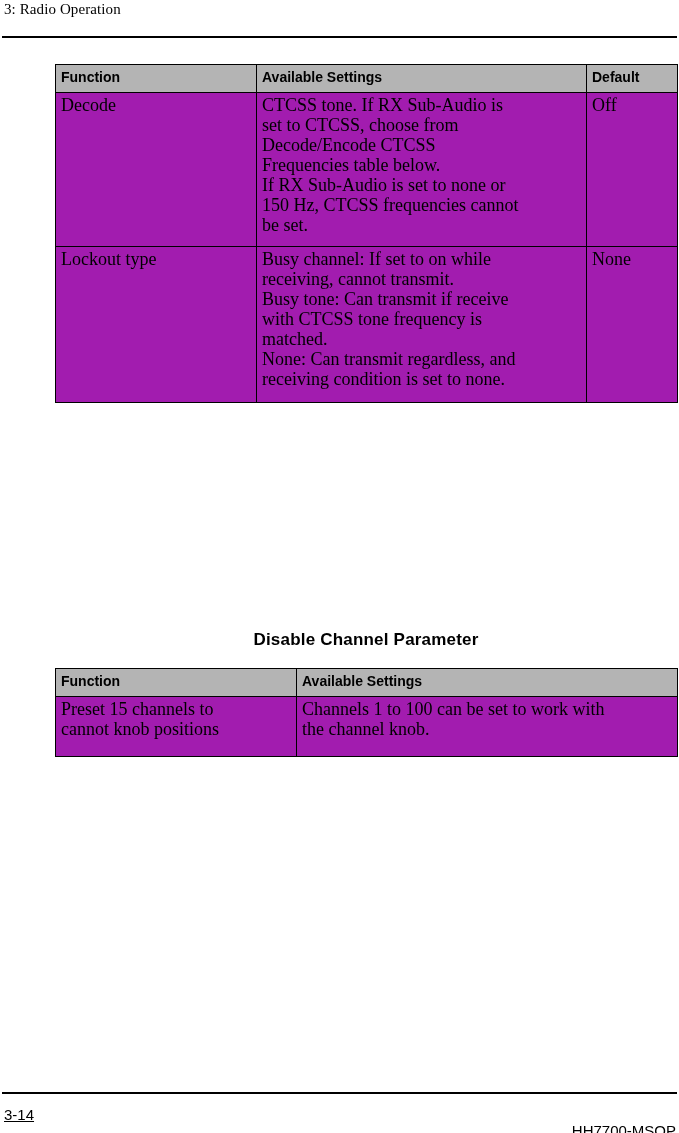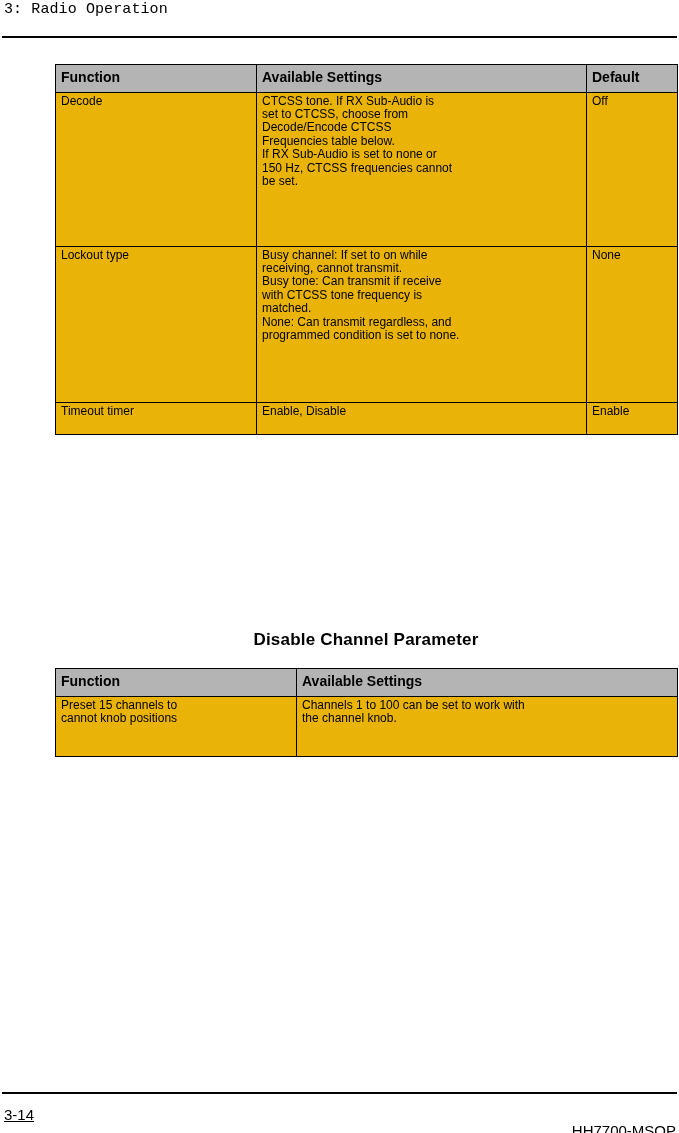--- a/index.html
+++ b/index.html
@@ -21,62 +21,62 @@
     position: absolute;
     left: 0;
     top: 0;
     width: 679px;
     height: 38px;
   }
   .header-title {
     position: absolute;
     left: 4px;
     top: 1px;
-    font-family: Liberation Mono, monospace;
+    font-family: Liberation Serif, serif;
     font-size: 15px;
     font-weight: 400;
     letter-spacing: 0.1px;
     white-space: nowrap;
     color: #000;
   }
   .header-rule {
     position: absolute;
     left: 2px;
     top: 36px;
     width: 675px;
     height: 0;
     border-top: 2px solid #000;
   }
 
   
   .doc-table {
     position: absolute;
     border-collapse: collapse;
     table-layout: fixed;
-    background: #eab308;
+    background: #a21caf;
   }
   .doc-table td, .doc-table th {
     border: 1px solid #000000;
     padding: 2px 5px 3px 5px;
     vertical-align: top;
     text-align: left;
     font-weight: normal;
   }
   .doc-table thead th {
     background: #b4b4b4;
     font-family: "Liberation Sans", "DejaVu Sans", sans-serif;
     font-size: 14px;
     font-weight: bold;
     padding-top: 4px;
     padding-bottom: 5px;
     line-height: 1.25;
   }
   .doc-table tbody td {
-    font-family: Liberation Sans, sans-serif;
-    font-size: 12px;
+    font-family: Liberation Serif, serif;
+    font-size: 18px;
     line-height: 1.12;
   }
   .cell-line {
     display: block;
     white-space: nowrap;
   }
 
   
   #table-settings {
     left: 55px;
@@ -185,30 +185,23 @@
     </tr>
     <tr class="row-lockout">
       <td>Lockout type</td>
       <td>
         <span class="cell-line">Busy channel: If set to on while</span>
         <span class="cell-line">receiving, cannot transmit.</span>
         <span class="cell-line">Busy tone: Can transmit if receive</span>
         <span class="cell-line">with CTCSS tone frequency is</span>
         <span class="cell-line">matched.</span>
         <span class="cell-line">None: Can transmit regardless, and</span>
-        <span class="cell-line">programmed condition is set to none.</span>
+        <span class="cell-line">receiving condition is set to none.</span>
       </td>
       <td>None</td>
-    </tr>
-    <tr class="row-timeout">
-      <td>Timeout timer</td>
-      <td>
-        <span class="cell-line">Enable, Disable</span>
-      </td>
-      <td>Enable</td>
     </tr>
   </tbody>
 </table>
 
 <div class="section-heading">Disable Channel Parameter</div>
 
 <table class="doc-table" id="table-preset">
   <colgroup>
     <col class="col-function">
     <col class="col-settings">

